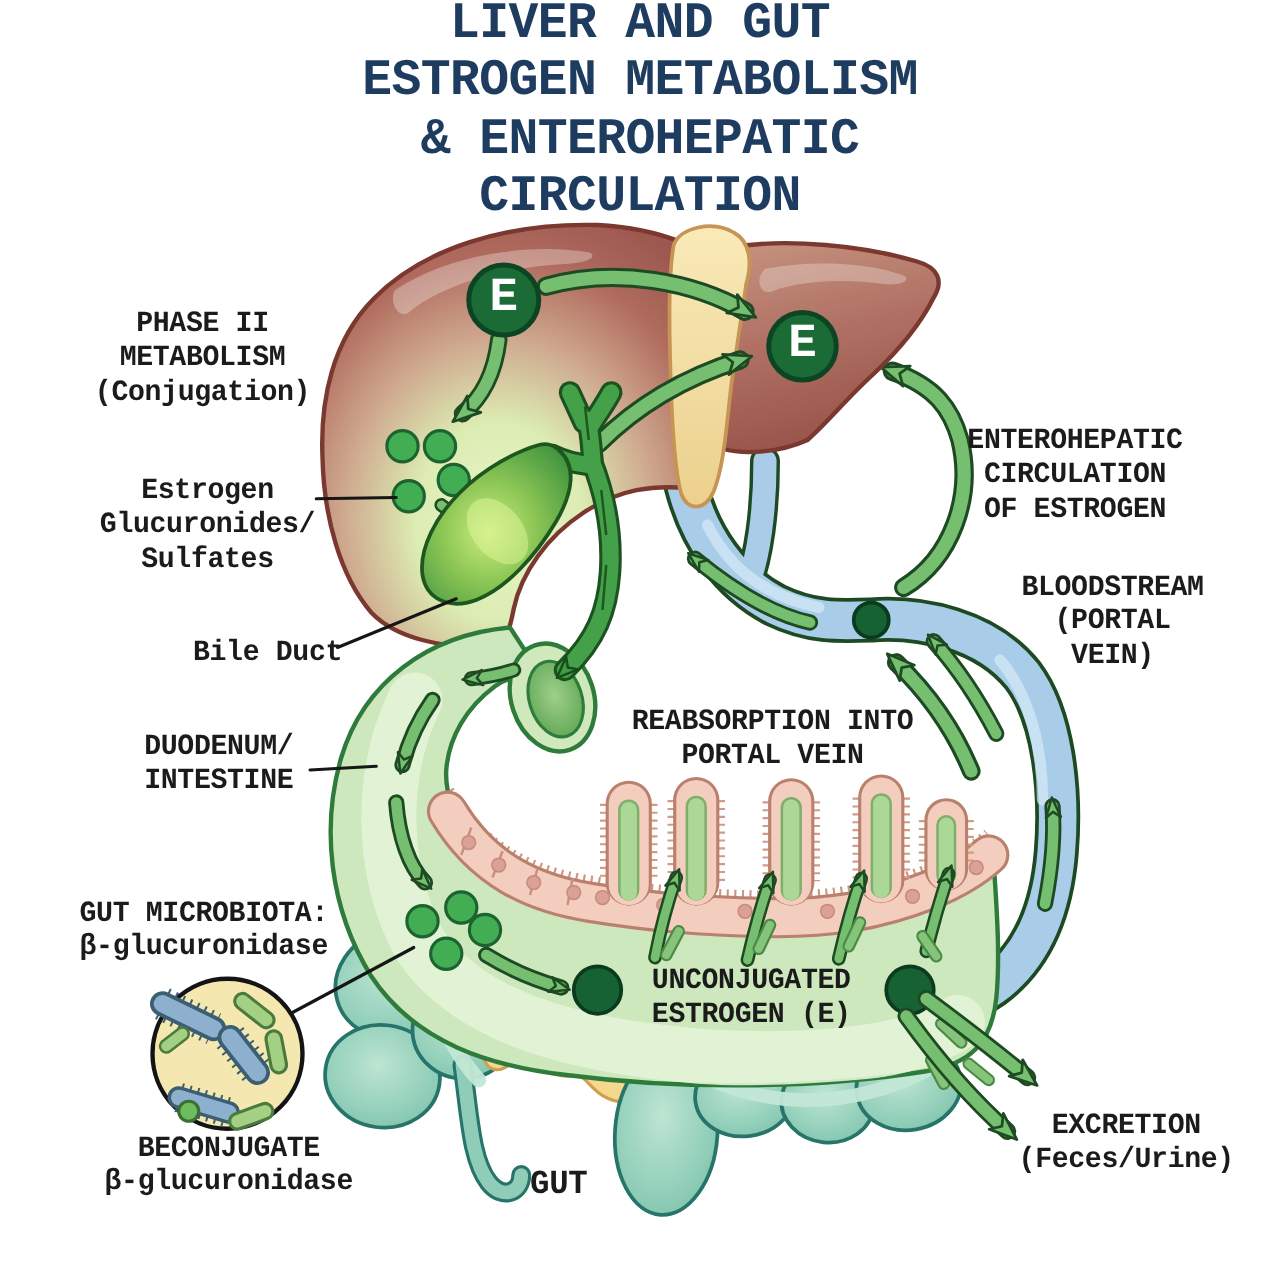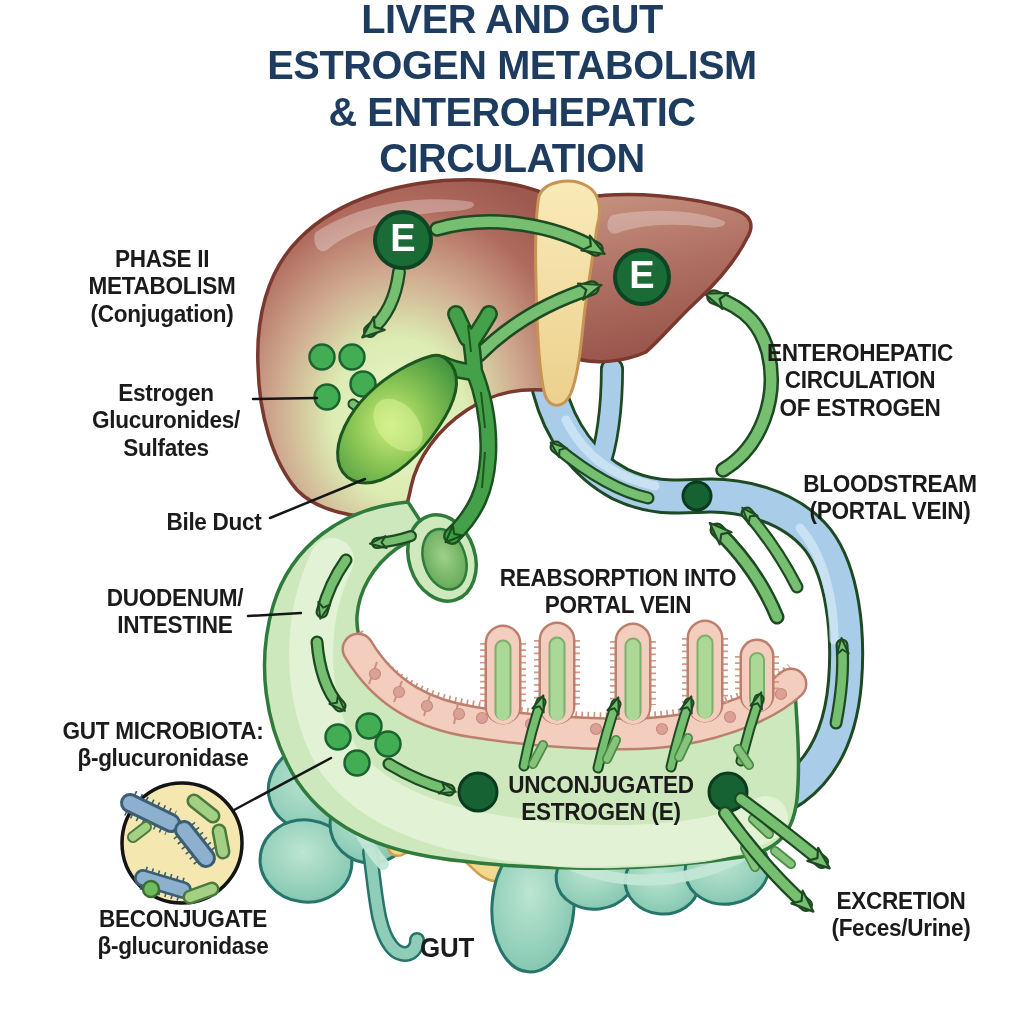--- a/index.html
+++ b/index.html
@@ -1,17 +1,17 @@
 <!DOCTYPE html>
 <html><head>
 <meta charset="utf-8">
 <style>
   html,body{margin:0;padding:0;background:#fff;}
   .stage{position:relative;width:1024px;height:1024px;background:#fff;overflow:hidden;
-         font-family:Liberation Sans, sans-serif;}
+         font-family:Liberation Mono, monospace;}
   .stage svg{position:absolute;left:0;top:0;}
   .lbl{position:absolute;transform:translate(-50%,-50%) scaleX(.96);text-align:center;
        white-space:pre-line;font-weight:700;font-size:23.5px;line-height:1.17;
        color:#1b1b1b;letter-spacing:-.3px;z-index:5;}
   .lbl.big{font-size:27px;}
   .title{position:absolute;left:512px;top:89px;transform:translate(-50%,-50%) scaleX(.97);
          text-align:center;white-space:pre-line;font-weight:700;font-size:41px;
          line-height:1.13;color:#1d3c5f;letter-spacing:-.5px;z-index:5;}
   .eletter{position:absolute;transform:translate(-50%,-54%);color:#fff;font-weight:700;
            font-size:38px;z-index:6;}

